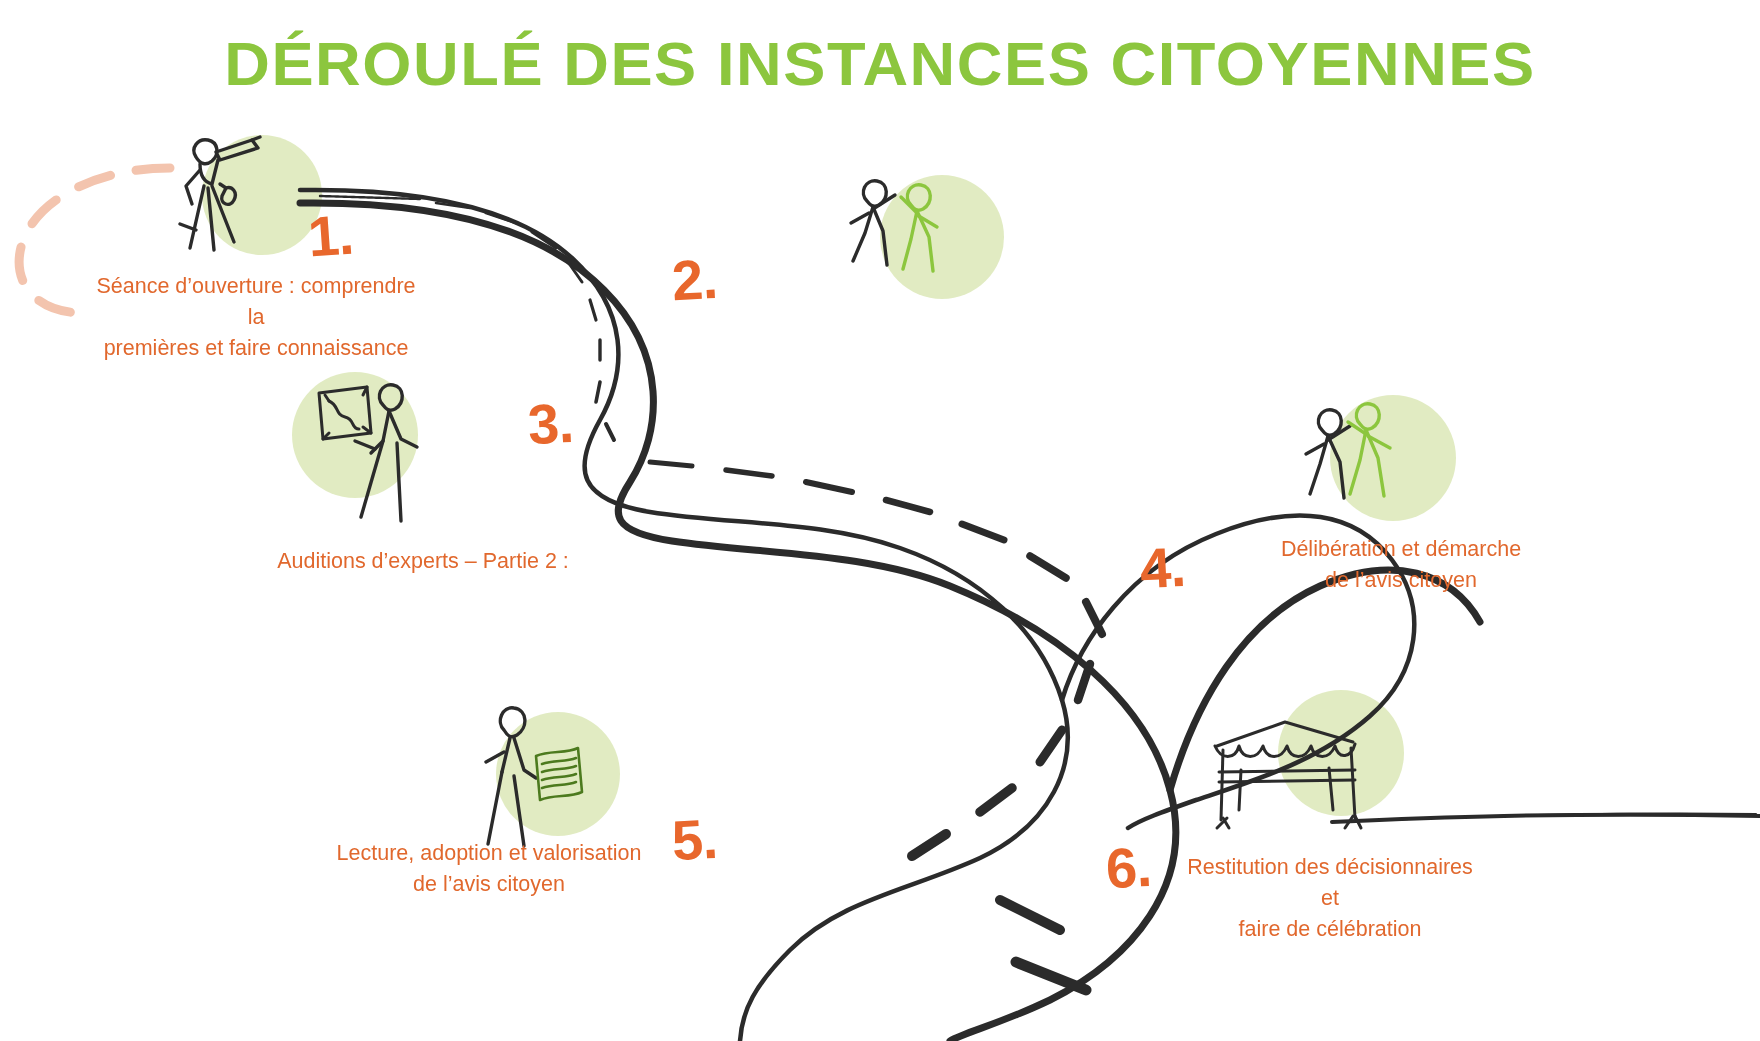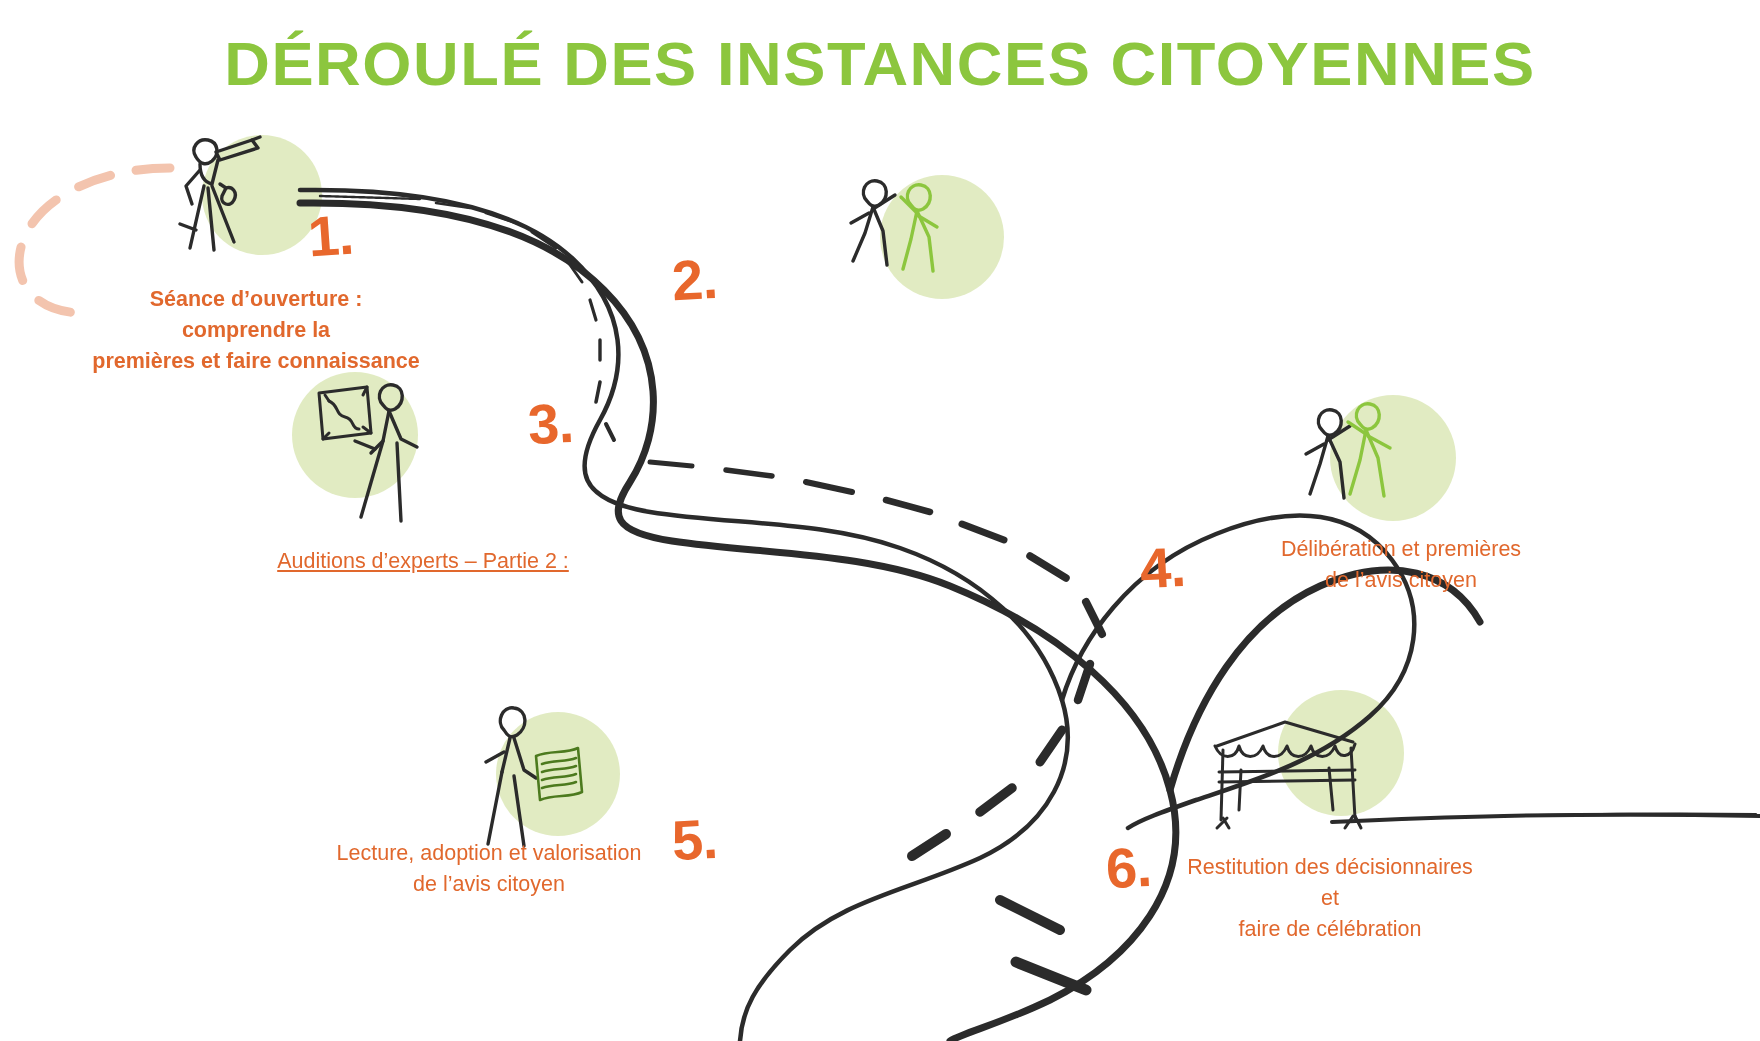--- a/index.html
+++ b/index.html
@@ -283,34 +283,34 @@
     </g>
   </svg>
 
   <div class="stepnum" style="left:308px;top:208px;transform:rotate(-4deg);">1.</div>
   <div class="stepnum" style="left:672px;top:252px;transform:rotate(-3deg);">2.</div>
   <div class="stepnum" style="left:528px;top:396px;transform:rotate(-3deg);">3.</div>
   <div class="stepnum" style="left:1140px;top:540px;transform:rotate(-3deg);">4.</div>
   <div class="stepnum" style="left:672px;top:812px;transform:rotate(-3deg);">5.</div>
   <div class="stepnum" style="left:1106px;top:840px;transform:rotate(-3deg);">6.</div>
 
-  <div class="label" style="left:86px;top:284px;width:340px;font-weight:bold;">
+  <div class="label" style="left:86px;top:271px;width:340px;">
     <div>Séance d’ouverture : comprendre la</div>
     <div>premières et faire connaissance</div>
   </div>
 
   <div class="label" style="left:770px;top:305px;width:390px;">
   </div>
 
-  <div class="label" style="left:248px;top:546px;width:350px;text-decoration:underline;">
+  <div class="label" style="left:248px;top:546px;width:350px;">
     <div>Auditions d’experts – Partie 2 :</div>
   </div>
 
   <div class="label" style="left:1272px;top:534px;width:258px;">
-    <div>Délibération et premières</div>
+    <div>Délibération et démarche</div>
     <div>de l’avis citoyen</div>
   </div>
 
   <div class="label" style="left:336px;top:838px;width:306px;text-align:center;">
     <div>Lecture, adoption et valorisation</div>
     <div>de l’avis citoyen</div>
   </div>
 
   <div class="label" style="left:1180px;top:852px;width:300px;">
     <div>Restitution des décisionnaires et</div>

